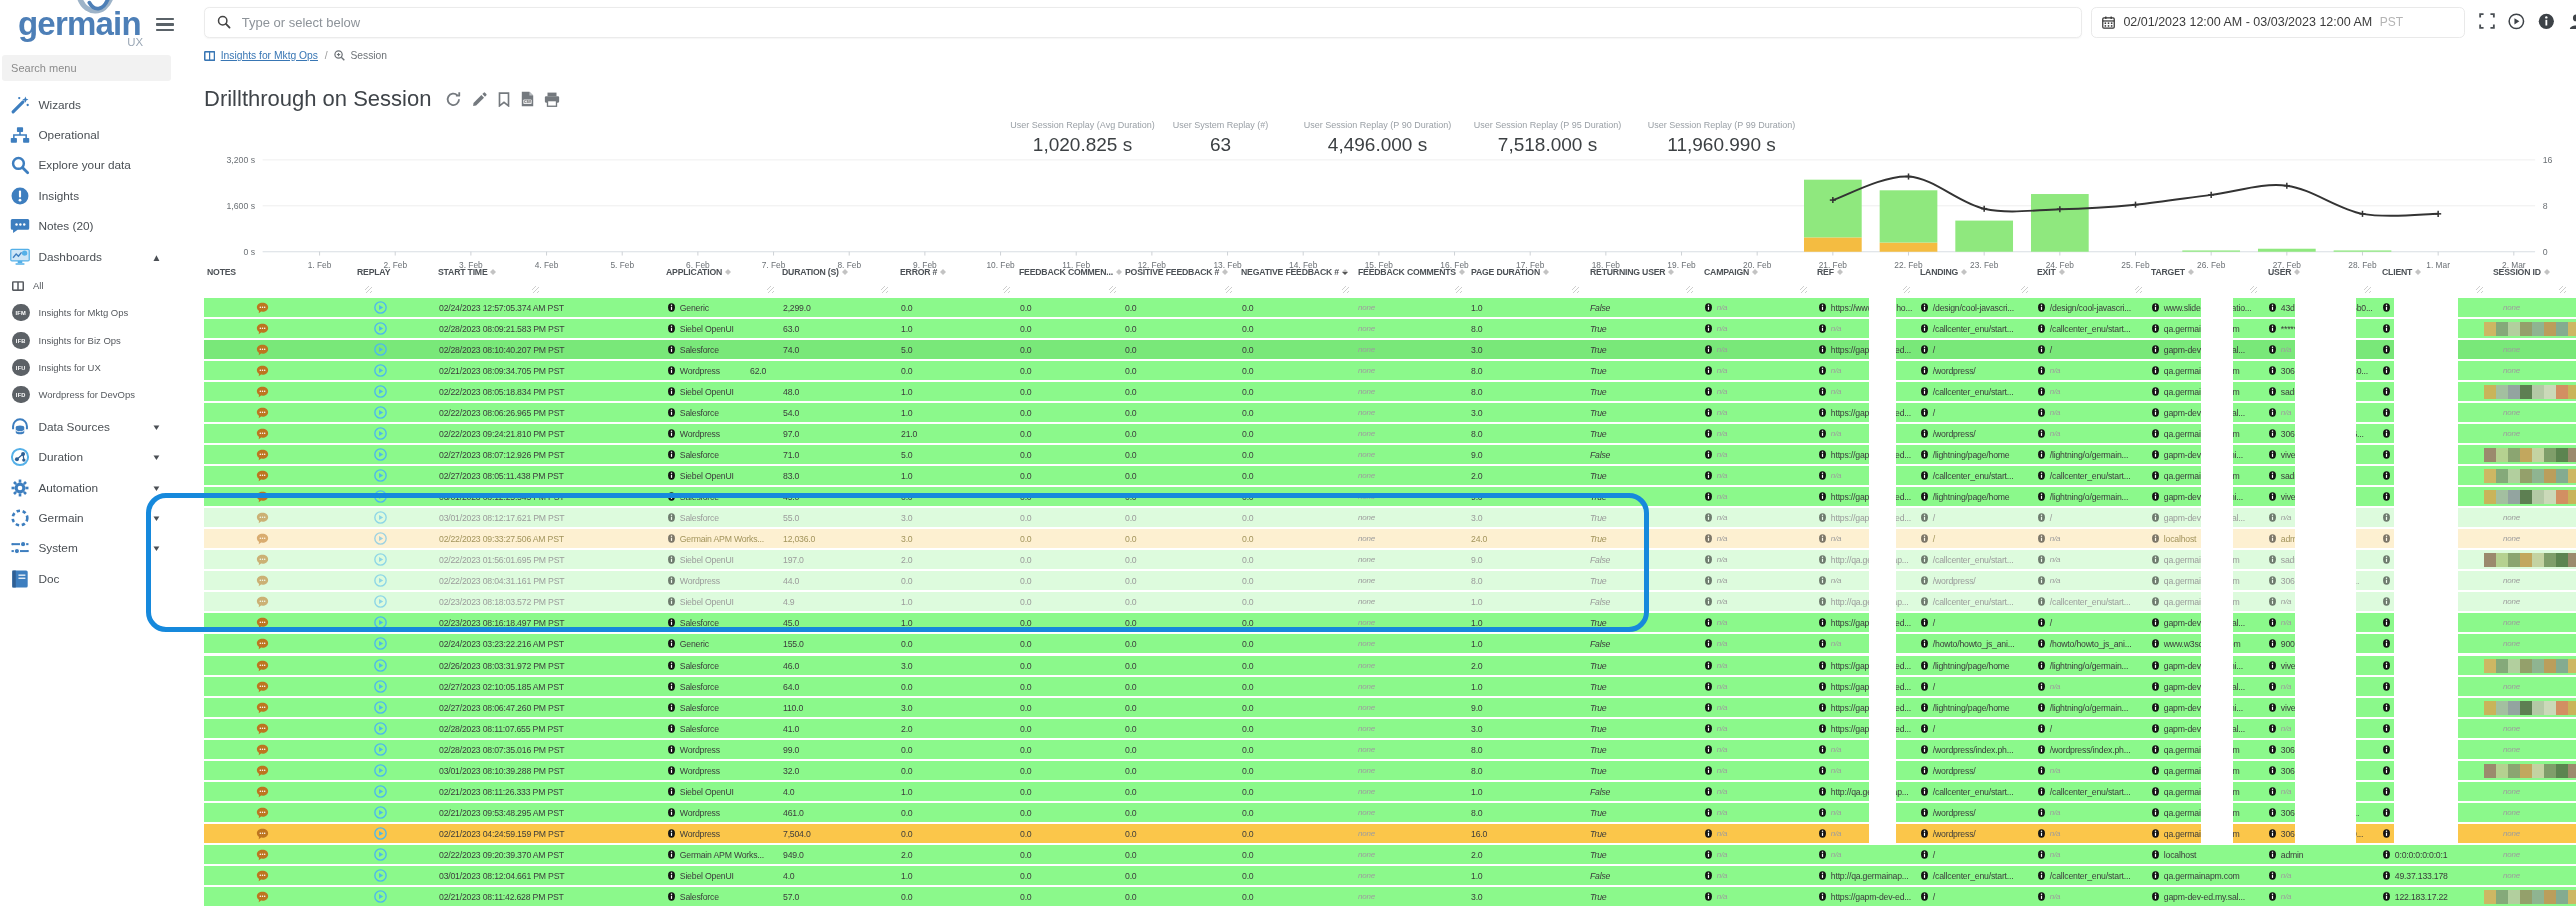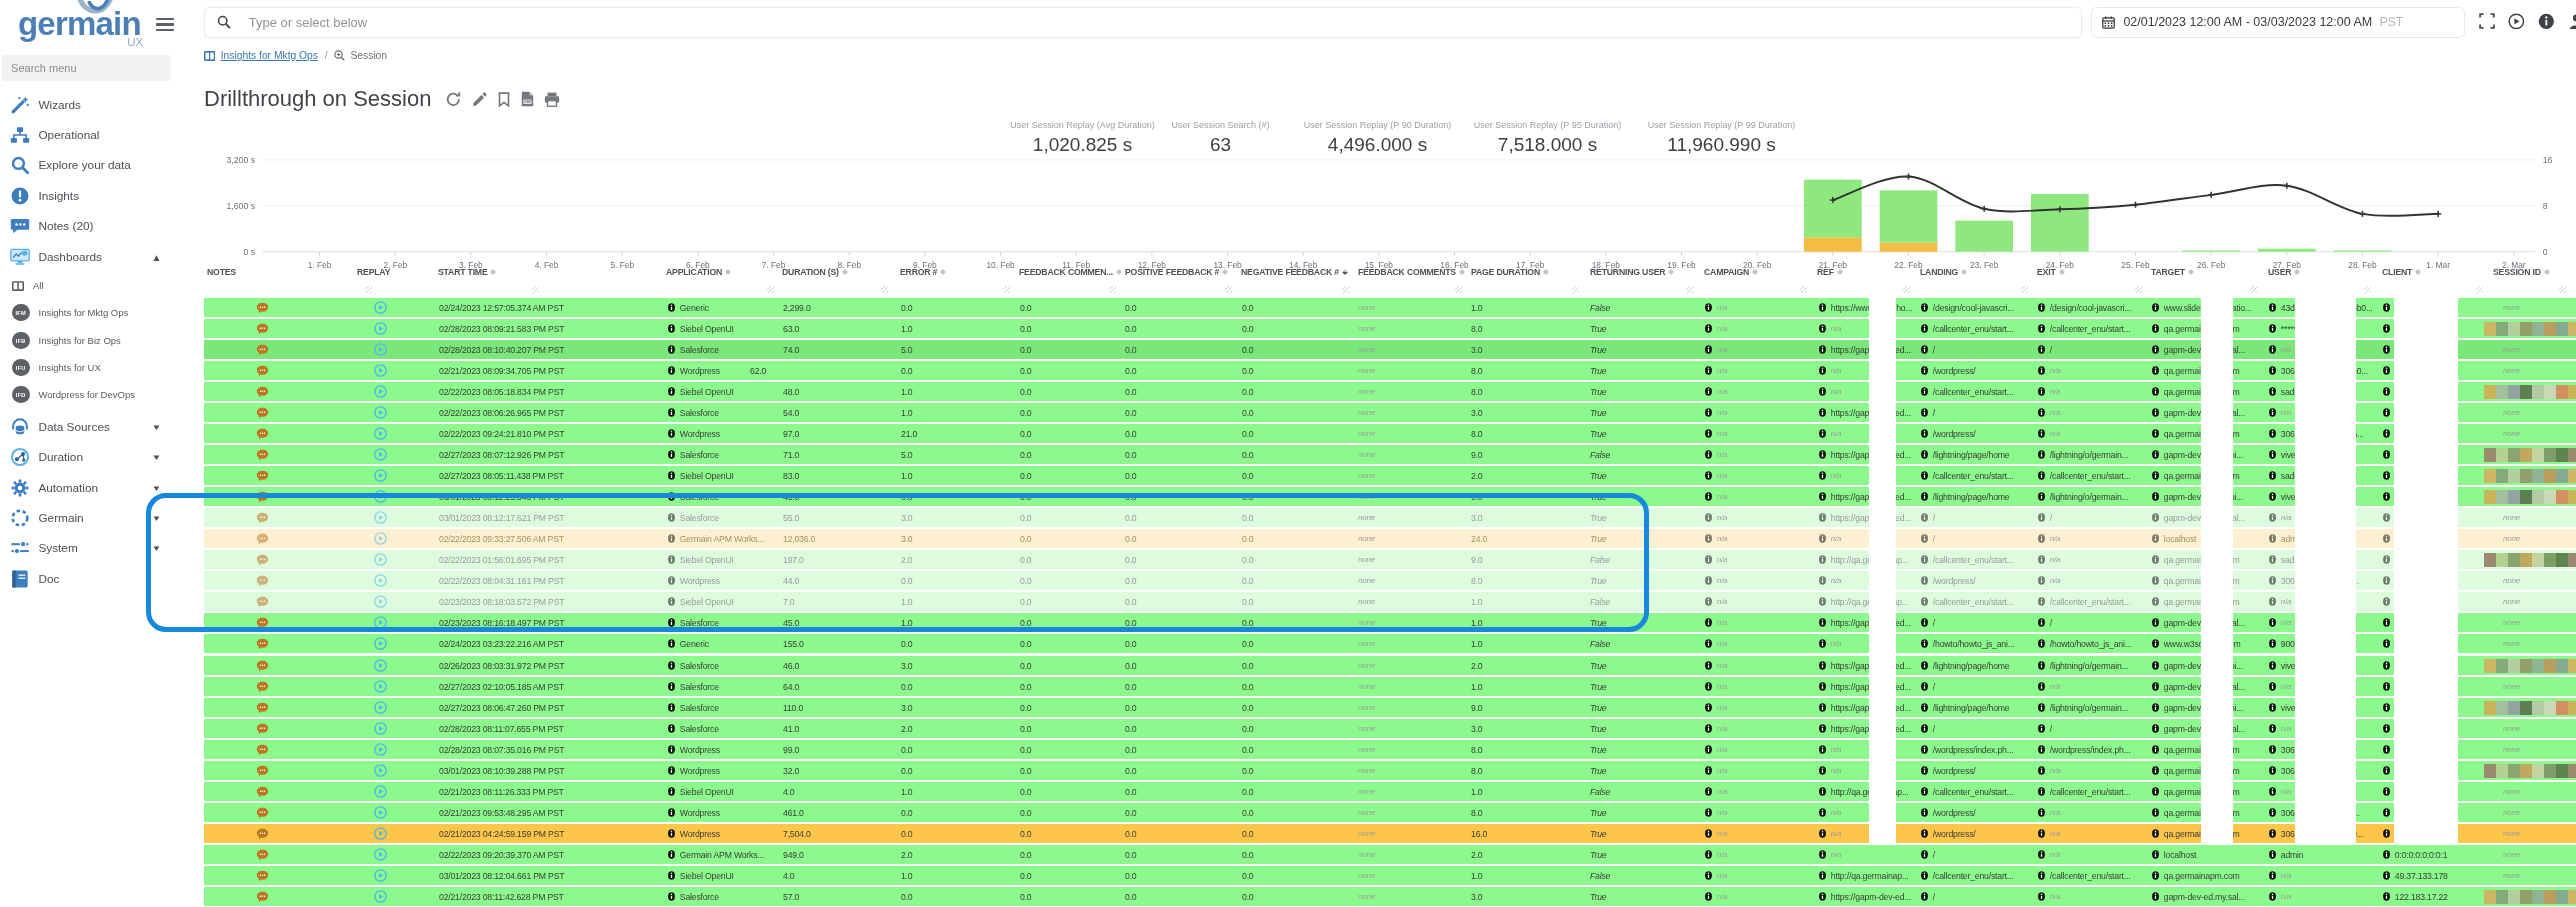--- a/index.html
+++ b/index.html
@@ -1,21 +1,21 @@
 <!DOCTYPE html>
 <html style="font-size:12px"><head>
 <meta charset="utf-8">
 <style>
   html,body{margin:0;padding:0;background:#fff;}
   body{font-family:"Liberation Sans",sans-serif;overflow:hidden;}
   #root{position:relative;width:2576px;height:908px;background:#fff;overflow:hidden;}
   .abs{position:absolute;}
   
   #topbar{left:0;top:0;width:2576px;height:43px;background:#fff;}
-  #searchpill{left:204px;top:6.8px;width:1876px;height:29px;background:#fff;border:0.8px solid #ebebeb;border-radius:5.3px;box-shadow:0 0.8px 1.5px rgba(0,0,0,.04);display:flex;align-items:center;gap:7px;}
+  #searchpill{left:204px;top:6.8px;width:1876px;height:29px;background:#fff;border:0.8px solid #ebebeb;border-radius:5.3px;box-shadow:0 0.8px 1.5px rgba(0,0,0,.04);display:flex;align-items:center;}
   #searchpill svg{margin-left:12px;}
   #searchpill input{border:none;outline:none;font-size:13px;color:#444;margin-left:9px;width:1747px;font-family:"Liberation Sans",sans-serif;background:transparent;}
   #searchpill input::placeholder{color:#8d9399;}
   #datebox{left:2091px;top:6.8px;width:372px;height:29px;background:#fff;border:0.8px solid #e9e9e9;border-radius:5.3px;display:flex;align-items:center;}
   #datebox .dtext{font-size:12.5px;color:#3c3c3c;margin-left:8.4px;}
   #datebox .tz{font-size:12px;color:#b4b4b4;margin-left:7.6px;}
   .topicon{top:13px;cursor:pointer;}
   
   #sidebar{left:0;top:0;width:172px;height:908px;background:#fff;z-index:5;}
   #logo{left:18px;top:9px;width:122px;}
@@ -404,21 +404,21 @@
         </span>
     </span>
   </div>
 
   <div id="kpimount">
       <div class="kpi" style="left: 995px;">
         <div class="kl">User Session Replay (Avg Duration)</div>
         <div class="kv">1,020.825 s</div>
       </div>
       <div class="kpi" style="left: 1133px;">
-        <div class="kl">User Session Search (#)</div>
+        <div class="kl">User System Replay (#)</div>
         <div class="kv">63</div>
       </div>
       <div class="kpi" style="left: 1290px;">
         <div class="kl">User Session Replay (P 90 Duration)</div>
         <div class="kv">4,496.000 s</div>
       </div>
       <div class="kpi" style="left: 1460px;">
         <div class="kl">User Session Replay (P 95 Duration)</div>
         <div class="kv">7,518.000 s</div>
       </div>
@@ -1903,21 +1903,21 @@
             <circle cx="8.5" cy="8.5" r="7.4" fill="none" stroke="#4cb8ee" stroke-width="1.8"></circle>
             <path d="M6.6 5.2 L12 8.5 L6.6 11.8 Z" fill="#4cb8ee"></path>
           </svg>
         </div>
         <div class="tcell" style="left:235px;width:220px">02/23/2023 08:18:03.572 PM PST</div>
         <div class="tcell" style="left:463px;width:114px"><svg class="iinfo icn" width="9" height="9" viewBox="0 0 12 12">
             <ellipse cx="6" cy="6" rx="4.6" ry="5.6" fill="#141414"></ellipse>
             <rect x="5.2" y="5" width="1.6" height="4.2" fill="#fff"></rect>
             <circle cx="6" cy="3" r="1" fill="#fff"></circle>
           </svg>Siebel OpenUI</div>
-        <div class="tcell" style="left:579px;width:106px">7.0</div>
+        <div class="tcell" style="left:579px;width:106px">4.9</div>
         <div class="tcell" style="left:697px;width:106px">1.0</div>
         <div class="tcell" style="left:816px;width:99px">0.0</div>
         <div class="tcell" style="left:921px;width:106px">0.0</div>
         <div class="tcell" style="left:1038px;width:106px">0.0</div>
         <div class="tcell" style="left:1154px;width:106px">
           <span class="muted">none</span>
         </div>
         <div class="tcell" style="left:1267px;width:106px">1.0</div>
         <div class="tcell" style="left:1386px;width:106px">
           <span class="boolv">False</span>

